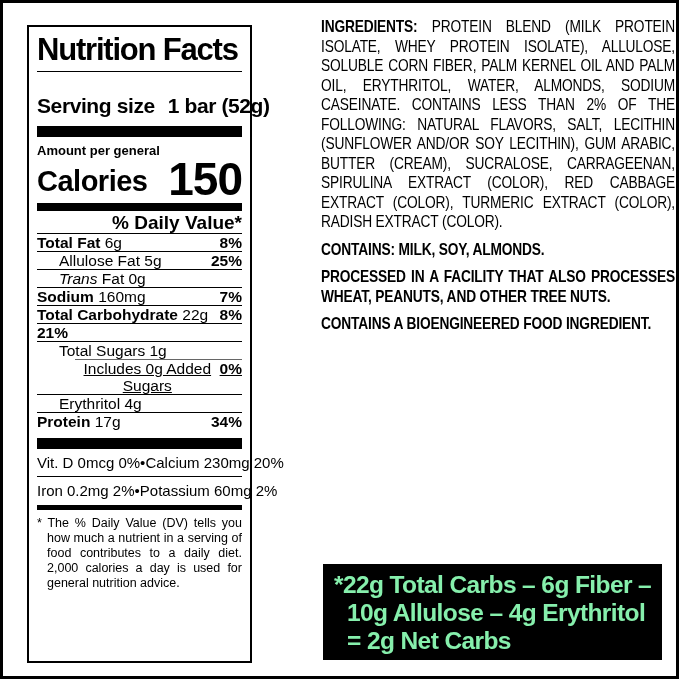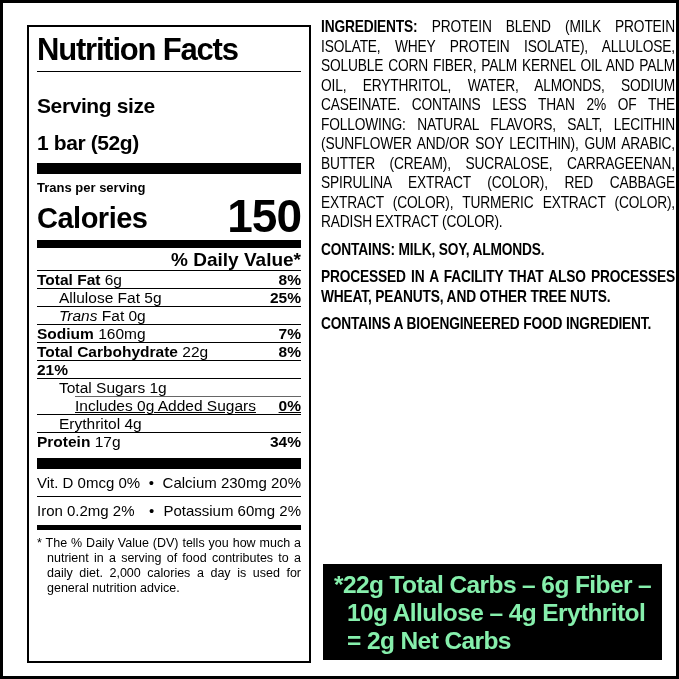--- a/index.html
+++ b/index.html
@@ -3,31 +3,31 @@
 <meta charset="utf-8">
 <style>
   html,body{margin:0;padding:0;}
   body{
     width:679px;height:679px;position:relative;background:#ffffff;
     border:3px solid #000;box-sizing:border-box;
     font-family:"Liberation Sans", sans-serif;color:#000;overflow:hidden;
   }
   
   .nf-panel{
-    position:absolute;left:24px;top:22px;width:284px;height:638px;
+    position:absolute;left:24px;top:22px;width:225px;height:638px;
     border:2px solid #000;box-sizing:border-box;padding:5px 8px 6px 8px;
     background:#fff;
   }
   .nf-title{
     font-size:31px;font-weight:bold;letter-spacing:-1.2px;line-height:35px;
     padding-bottom:4px;border-bottom:1px solid #000;white-space:nowrap;
   }
   .serving-row{
     display:flex;gap:13px;font-size:21px;font-weight:bold;letter-spacing:-0.4px;
-    margin-top:22px;line-height:24px;white-space:nowrap;flex-direction:column;
+    margin-top:22px;line-height:24px;white-space:nowrap;
   }
   .bar{background:#000;width:100%;}
   .bar-12{height:11px;margin-top:8px;}
   .amount-per-serving{font-size:13px;font-weight:bold;margin-top:6px;line-height:15px;}
   .calories-row{display:flex;justify-content:space-between;align-items:flex-end;margin-top:1px;}
   .calories-label{font-size:29px;font-weight:bold;letter-spacing:-0.5px;line-height:36px;}
   .calories-value{font-size:46px;font-weight:bold;letter-spacing:-1px;line-height:40px;}
   .bar-8{height:8px;margin-top:4px;}
   .dv-header{text-align:right;font-size:19px;font-weight:bold;padding:4px 0 3px 0;line-height:15px;}
   .nutrient-rows{width:100%;}
@@ -81,21 +81,21 @@
 
   <div class="nf-title">Nutrition Facts</div>
 
   <div class="serving-row">
     <span>Serving size</span>
     <span>1 bar (52g)</span>
   </div>
 
   <div class="bar bar-12"></div>
 
-  <div class="amount-per-serving">Trans per serving</div>
+  <div class="amount-per-serving">Amount per general</div>
 
   <div class="calories-row">
     <span class="calories-label">Calories</span>
     <span class="calories-value">150</span>
   </div>
 
   <div class="bar bar-8"></div>
 
   <div class="dv-header">% Daily Value*</div>
 

